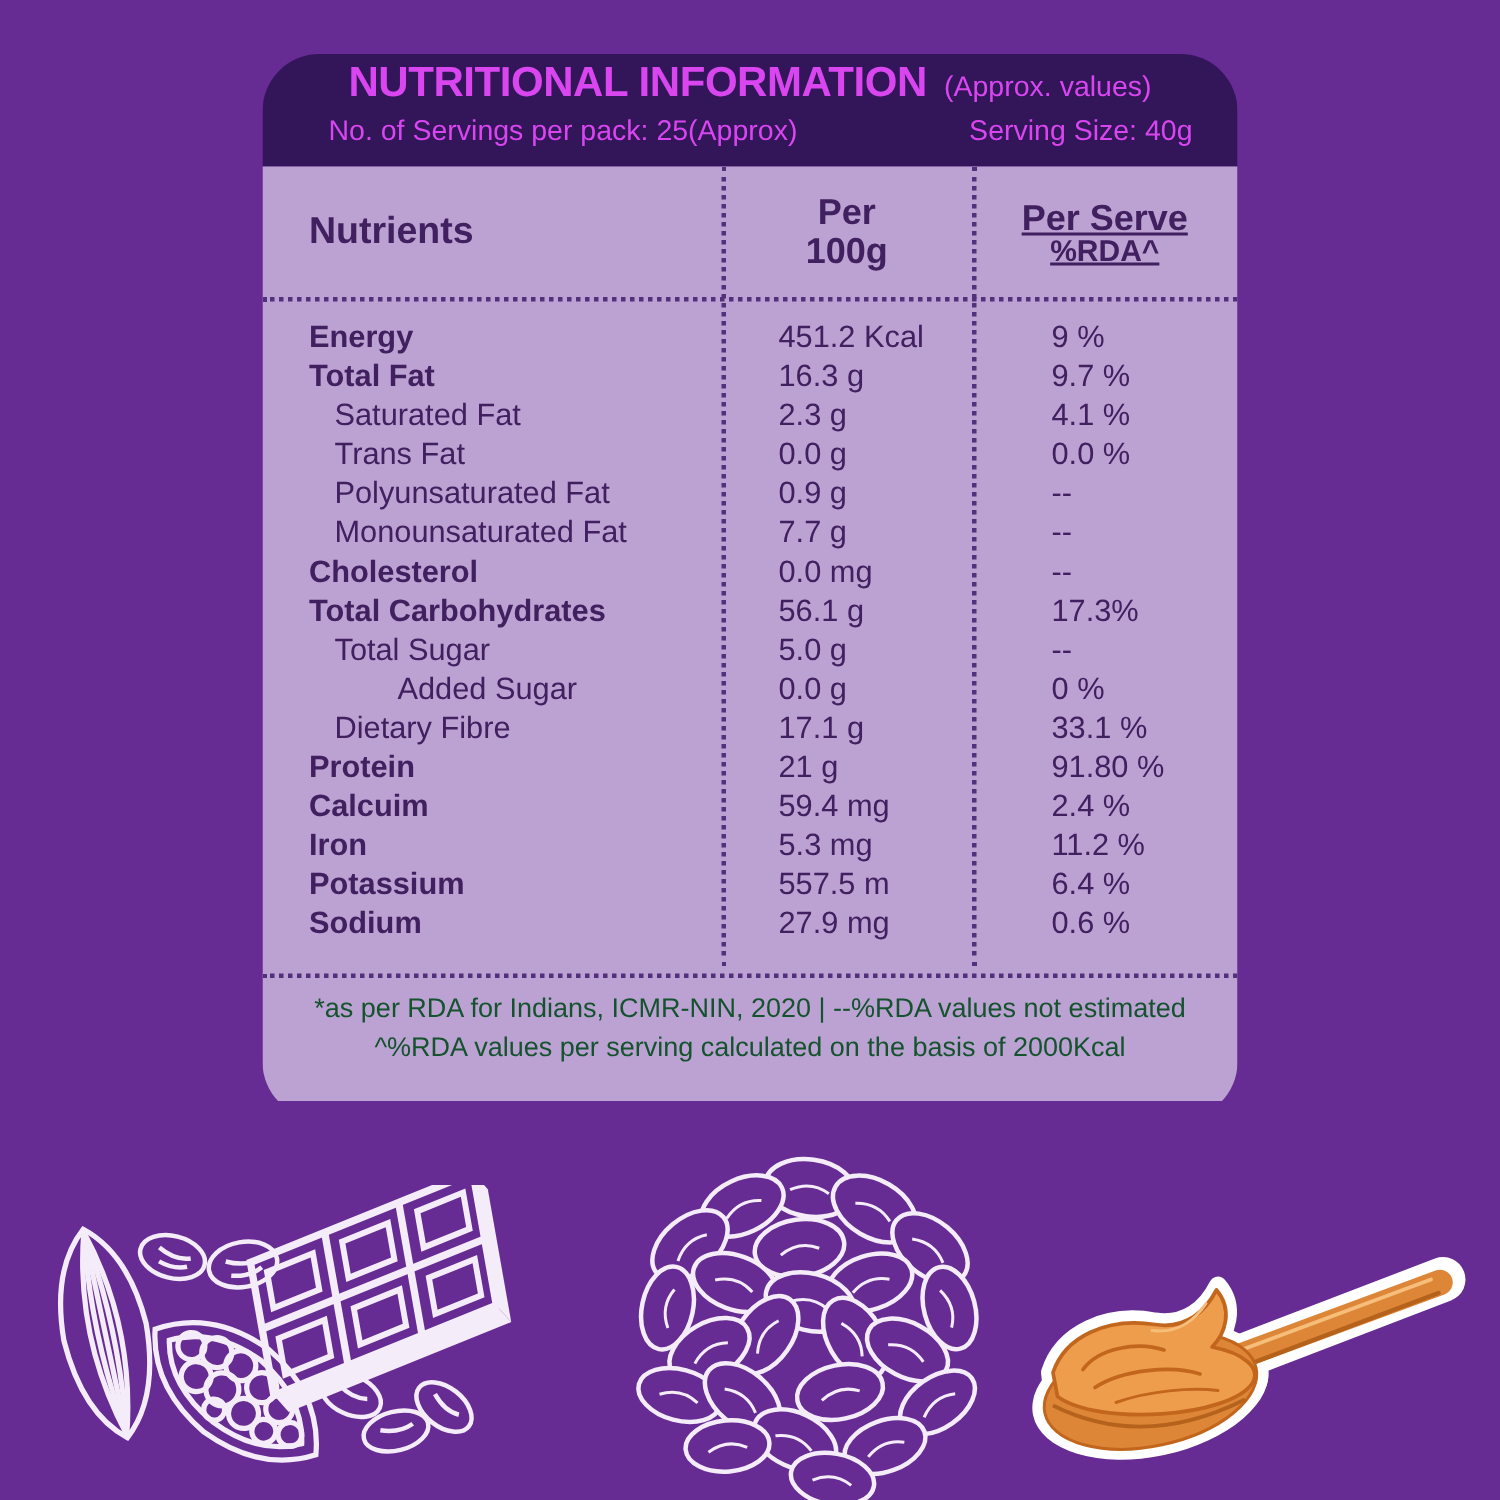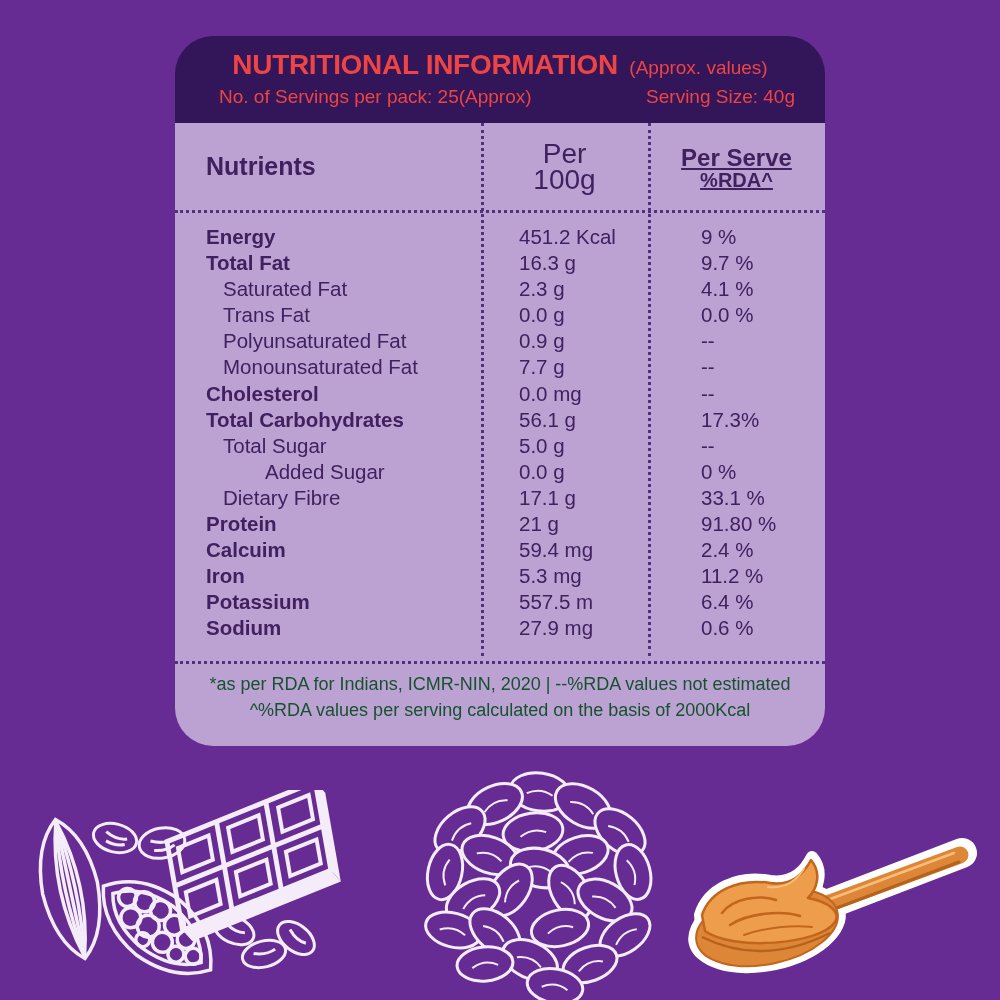--- a/index.html
+++ b/index.html
@@ -3,40 +3,40 @@
 <meta charset="utf-8">
 <style>
   * { margin:0; padding:0; box-sizing:border-box; }
   html,body { width:1000px; height:1000px; }
   body { font-family:"Liberation Sans", sans-serif; }
   .stage { position:relative; width:1000px; height:1000px; background:#672B94; overflow:hidden; }
 
   
   .card { position:absolute; left:175px; top:36px; width:650px; height:710px;
           border-radius:38px; overflow:hidden; }
-  .card-header { background:#321659; height:87px; color:#ef4444; padding-top:12px; }
+  .card-header { background:#321659; height:75px; color:#d946ef; padding-top:2px; }
   .title-line { text-align:center; line-height:33px; white-space:nowrap; }
   .title { font-size:28px; font-weight:bold; letter-spacing:-0.3px; }
   .title-suffix { font-size:19px; margin-left:7px; font-weight:normal; }
   .serving-line { display:flex; justify-content:space-between; padding:1px 30px 0 44px;
                   font-size:19px; }
 
   .card-body { position:relative; background:#BCA1D3; height:623px; color:#41205F; }
 
   .vline { position:absolute; top:0; height:533px; width:0; border-left:3px dotted #53307C; }
   .vline1 { left:306px; }
   .vline2 { left:473px; }
   .hline { position:absolute; left:0; width:100%; height:0; border-top:3px dotted #53307C; }
   .hline-top { top:87px; }
   .hline-bottom { top:538px; }
 
   .thead { position:absolute; top:0; left:0; width:100%; height:87px;
            display:grid; grid-template-columns:306px 167px 177px; align-items:center; }
   .th1 { padding-left:31px; font-size:25px; font-weight:bold; }
-  .th2 { text-align:center; font-size:28px; font-weight:normal; line-height:26px; }
+  .th2 { text-align:center; font-size:24px; font-weight:bold; line-height:26px; }
   .th3 { text-align:center; font-weight:bold;text-decoration:underline; }
   .th3 .big { font-size:24px; line-height:26px; }
   .th3 .rda { font-size:20px; line-height:18px; }
 
   .rows { position:absolute; top:101px; left:0; width:100%; }
   .row { display:grid; grid-template-columns:306px 167px 177px; height:26.1px;
          font-size:20.5px; line-height:26px; }
   .row .c1 { padding-left:31px; white-space:nowrap; }
   .row.i1 .c1 { padding-left:48px; }
   .row.i2 .c1 { padding-left:90px; }

